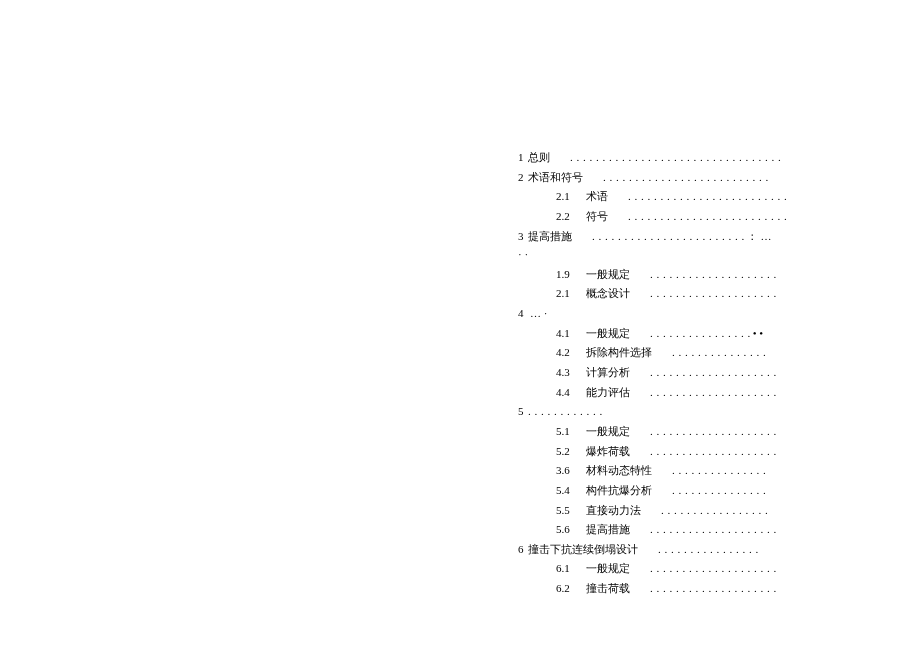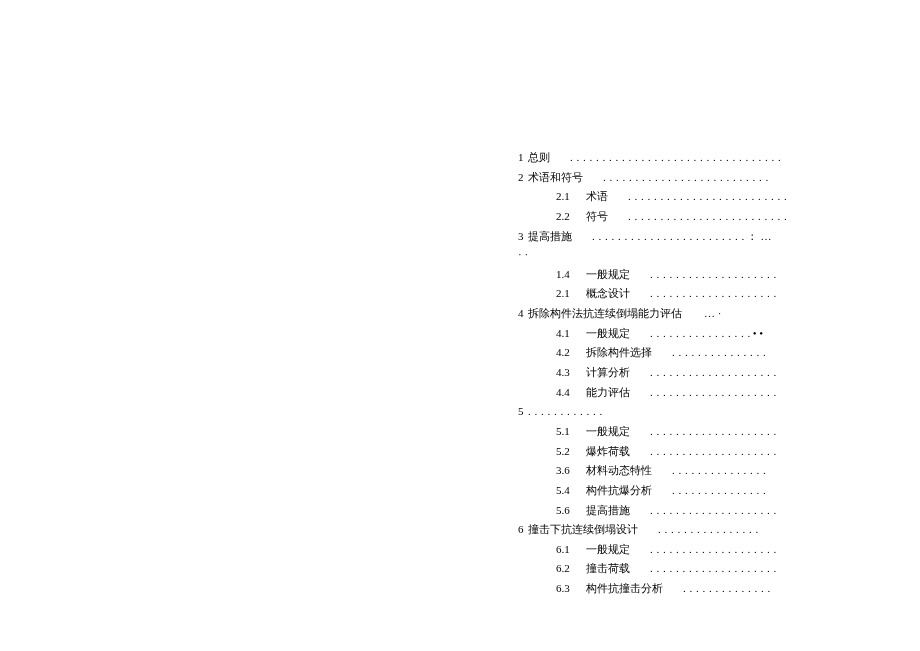--- a/index.html
+++ b/index.html
@@ -69,33 +69,32 @@
   </div>
 
   <div class="ch-line">
     <span class="ch-num">3</span>
     <span class="ch-title">提高措施</span>
     <span class="dots">. . . . . . . . . . . . . . . . . . . . . . . .</span>
     <span class="trail"> ： …</span>
   </div>
   <div class="overflow-dots">· ·</div>
   <div class="sub-line">
-    <span class="sub-num">1.4</span>
+    <span class="sub-num">1.9</span>
     <span class="ch-title">一般规定</span>
     <span class="dots"> . . . . . . . . . . . . . . . . . . . .</span>
   </div>
   <div class="sub-line">
     <span class="sub-num">2.1</span>
     <span class="ch-title">概念设计</span>
     <span class="dots"> . . . . . . . . . . . . . . . . . . . .</span>
   </div>
 
   <div class="ch-line">
     <span class="ch-num">4</span>
-    <span class="ch-title">拆除构件法抗连续倒塌能力评估</span>
     <span class="trail">… ·</span>
   </div>
   <div class="sub-line">
     <span class="sub-num">4.1</span>
     <span class="ch-title">一般规定</span>
     <span class="dots"> . . . . . . . . . . . . . . . .</span>
     <span class="trail"> • •</span>
   </div>
   <div class="sub-line">
     <span class="sub-num">4.2</span>
@@ -131,39 +130,39 @@
     <span class="sub-num">3.6</span>
     <span class="ch-title">材料动态特性</span>
     <span class="dots"> . . . . . . . . . . . . . . .</span>
   </div>
   <div class="sub-line">
     <span class="sub-num">5.4</span>
     <span class="ch-title">构件抗爆分析</span>
     <span class="dots"> . . . . . . . . . . . . . . .</span>
   </div>
   <div class="sub-line">
+    <span class="sub-num">5.5</span>
+    <span class="ch-title">直接动力法</span>
+    <span class="dots"> . . . . . . . . . . . . . . . . .</span>
+  </div>
+  <div class="sub-line">
     <span class="sub-num">5.6</span>
     <span class="ch-title">提高措施</span>
     <span class="dots"> . . . . . . . . . . . . . . . . . . . .</span>
   </div>
 
   <div class="ch-line">
     <span class="ch-num">6</span>
     <span class="ch-title">撞击下抗连续倒塌设计</span>
     <span class="dots">. . . . . . . . . . . . . . . .</span>
   </div>
   <div class="sub-line">
     <span class="sub-num">6.1</span>
     <span class="ch-title">一般规定</span>
     <span class="dots"> . . . . . . . . . . . . . . . . . . . .</span>
   </div>
   <div class="sub-line">
     <span class="sub-num">6.2</span>
     <span class="ch-title">撞击荷载</span>
     <span class="dots"> . . . . . . . . . . . . . . . . . . . .</span>
   </div>
-  <div class="sub-line">
-    <span class="sub-num">6.3</span>
-    <span class="ch-title">构件抗撞击分析</span>
-    <span class="dots"> . . . . . . . . . . . . . .</span>
-  </div>
 
 </div>
 
 </body></html>

